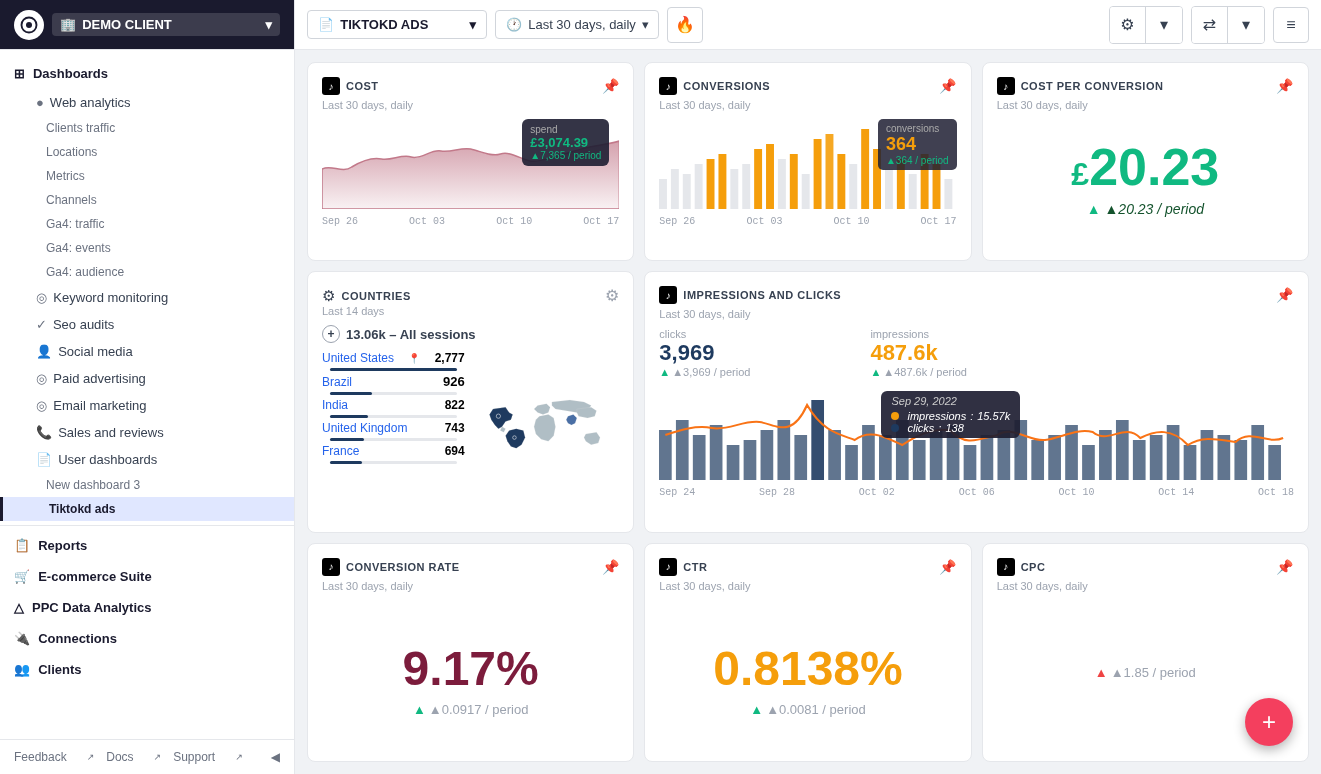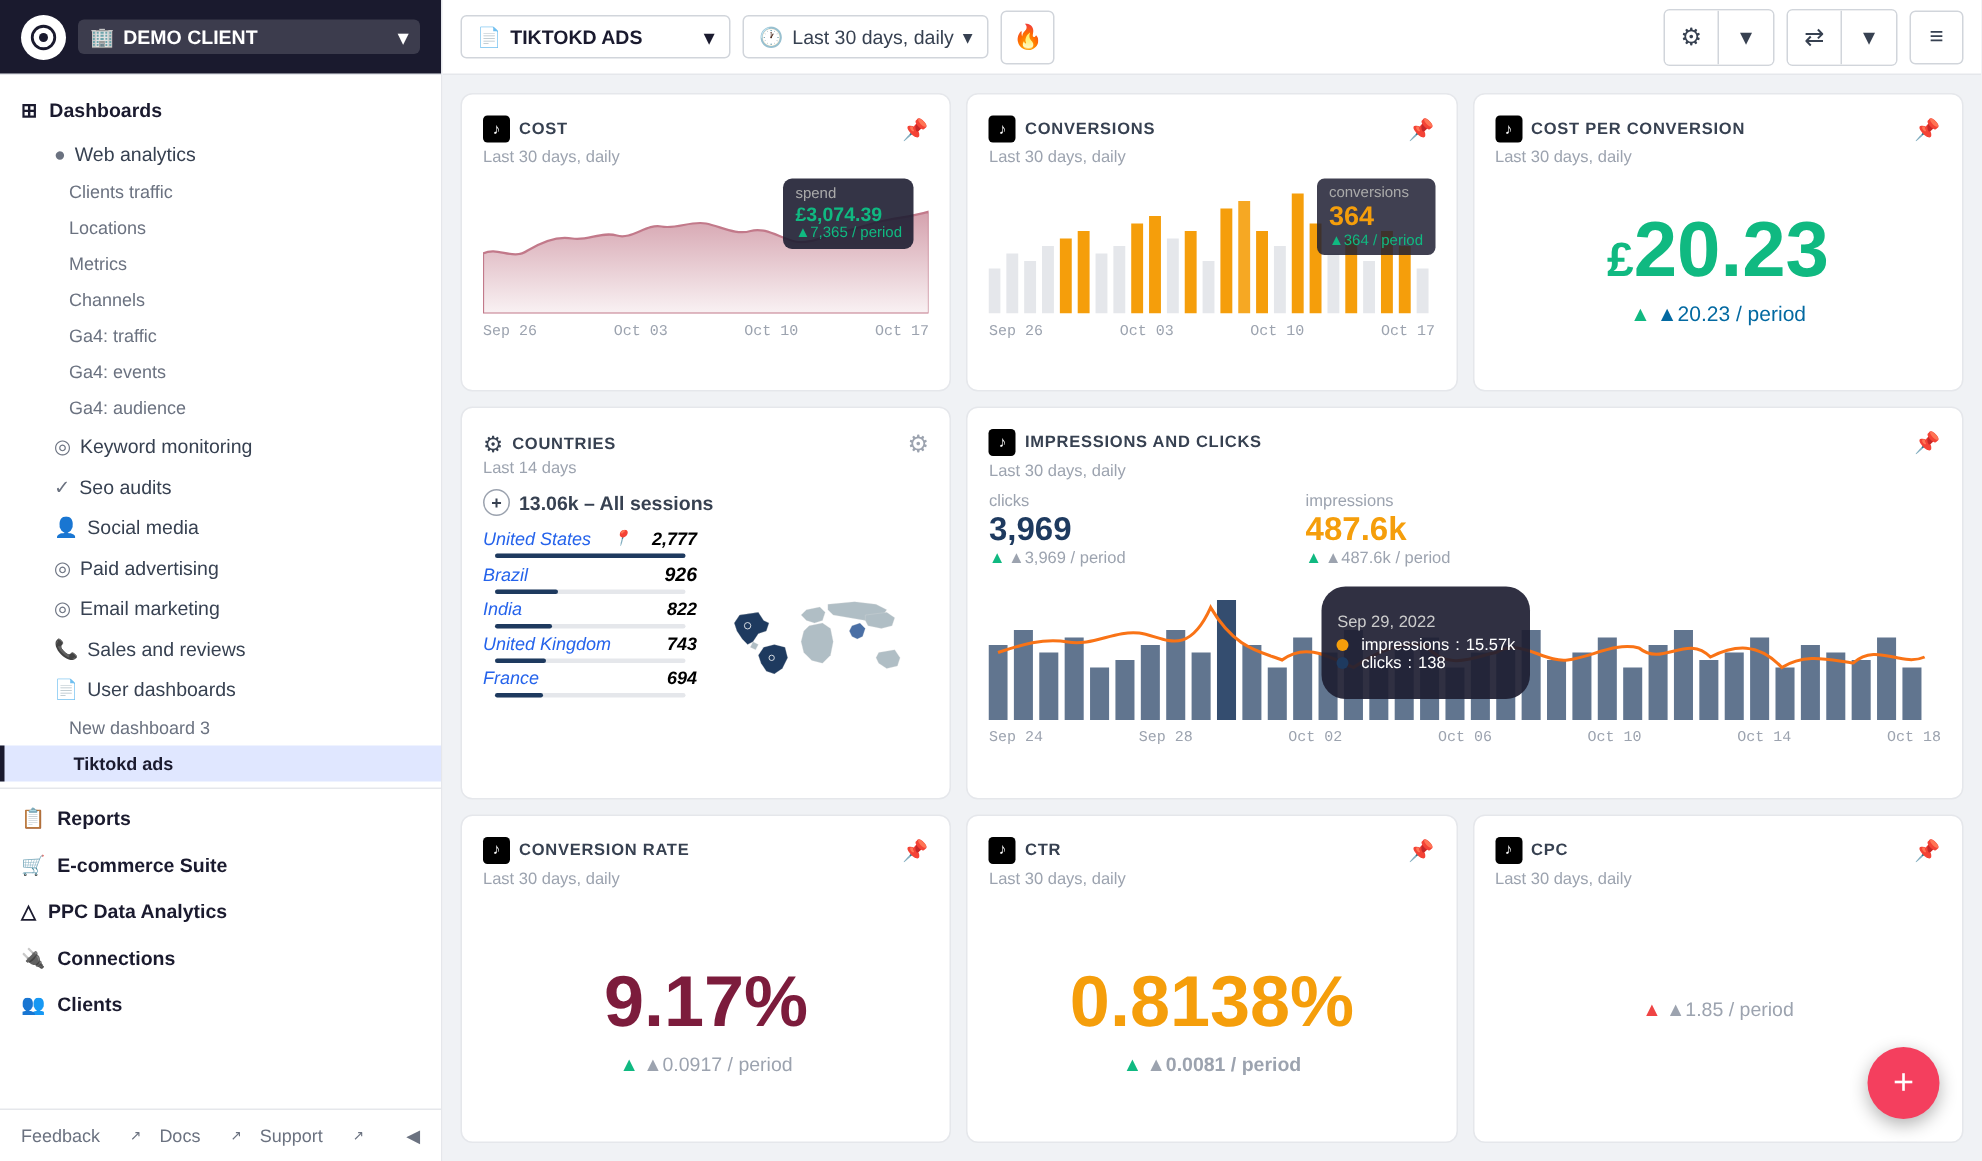--- a/index.html
+++ b/index.html
@@ -126,23 +126,23 @@
 
     
     .impressions-metrics { display: flex; gap: 40px; margin-bottom: 8px; }
     .metric-group { display: flex; flex-direction: column; }
     .metric-label { font-size: 11px; color: #9ca3af; }
     .metric-value { font-size: 22px; font-weight: 700; }
     .metric-change { font-size: 11px; color: #9ca3af; display: flex; align-items: center; gap: 2px; }
 
     
     .chart-tooltip {
-      position: absolute; background: rgba(30,30,50,0.92); color: #fff; border-radius: 16px;
-      padding: 18px 10px; font-size: 11px; pointer-events: none; z-index: 10;
-      top: 10px; left: 55%;
+      position: absolute; background: rgba(30,30,50,0.92); color: #fff; border-radius: 6px;
+      padding: 4px 10px; font-size: 11px; pointer-events: none; z-index: 10;
+      top: 10px; left: 55%; font-style: italic;
     }
     .tooltip-dot { display: inline-block; width: 8px; height: 8px; border-radius: 50%; margin-right: 4px; }
     .tooltip-row { display: flex; align-items: center; gap: 4px; }
     .card-pin-icon { color: #9ca3af; cursor: pointer; font-size: 14px; margin-left: auto; }
 
     
     .fab {
       position: fixed; bottom: 28px; right: 28px; width: 48px; height: 48px;
       background: #f43f5e; border-radius: 50%; display: flex; align-items: center; justify-content: center;
       color: #fff; font-size: 24px; cursor: pointer; box-shadow: 0 4px 12px rgba(0,0,0,0.3);
@@ -433,42 +433,42 @@
       </div>
       <div class="card-subtitle">
         <span>Last 30 days, daily</span>
       </div>
       <div class="big-value-container">
         <div class="big-value value-green">
           <span style="font-size:32px;">£</span><span>20.23</span>
         </div>
         <div class="big-change arrow-up">
           <span>▲</span>
-          <span style="color:#0369a1;">▲20.23 / period</span>
+          <span style="color:#14532d;font-style:italic;">▲20.23 / period</span>
         </div>
       </div>
     </div>
 
     <div class="card card-countries">
       <div class="countries-header">
         <div style="display:flex;align-items:center;gap:6px;">
           <span class="settings-cog">⚙</span>
           <span class="card-title">COUNTRIES</span>
         </div>
         <span style="color:#9ca3af;font-size:16px;">⚙</span>
       </div>
       <div class="card-subtitle">
         <span>Last 14 days</span>
       </div>
       <div class="countries-total">
         <span style="border:1px solid #9ca3af;border-radius:50%;width:18px;height:18px;display:flex;align-items:center;justify-content:center;font-size:12px;cursor:pointer;">+</span>
         <span>13.06k – All sessions</span>
       </div>
 
-      <div style="display:flex;gap:12px;flex:1;font-style:italic;">
+      <div style="display:flex;gap:12px;flex:1;">
         <div style="flex:1;">
           <div class="countries-list">
             <div class="country-row">
               <span class="country-name">United States</span>
               <span style="font-size:10px;color:#9ca3af;">📍</span>
               <span style="font-size:12px;font-weight:600;">2,777</span>
             </div>
             <div class="country-bar-container">
                 <div class="country-bar us"></div>
               </div>
@@ -658,21 +658,21 @@
         <span class="card-title">CTR</span>
         <span class="card-pin-icon">📌</span>
       </div>
       <div class="card-subtitle">
         <span>Last 30 days, daily</span>
       </div>
       <div class="big-value-container">
         <div class="ctr-value">0.8138%</div>
         <div class="small-change">
           <span style="color:#10b981;">▲</span>
-          <span style="color:#9ca3af;font-weight:bold;">▲0.0081 / period</span>
+          <span style="color:#9ca3af;">▲0.0081 / period</span>
         </div>
       </div>
     </div>
 
     <div class="card card-cpc">
       <div class="card-header">
         <div class="tiktok-icon">♪</div>
         <span class="card-title">CPC</span>
         <span class="card-pin-icon">📌</span>
       </div>

